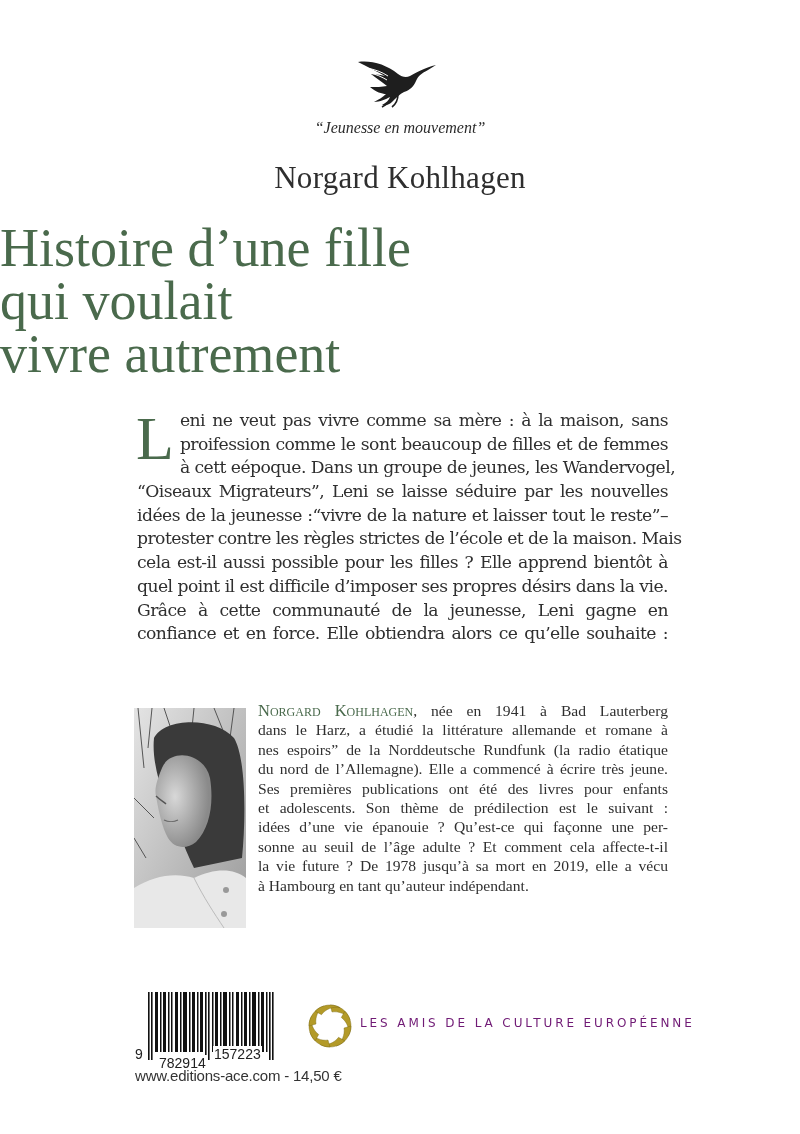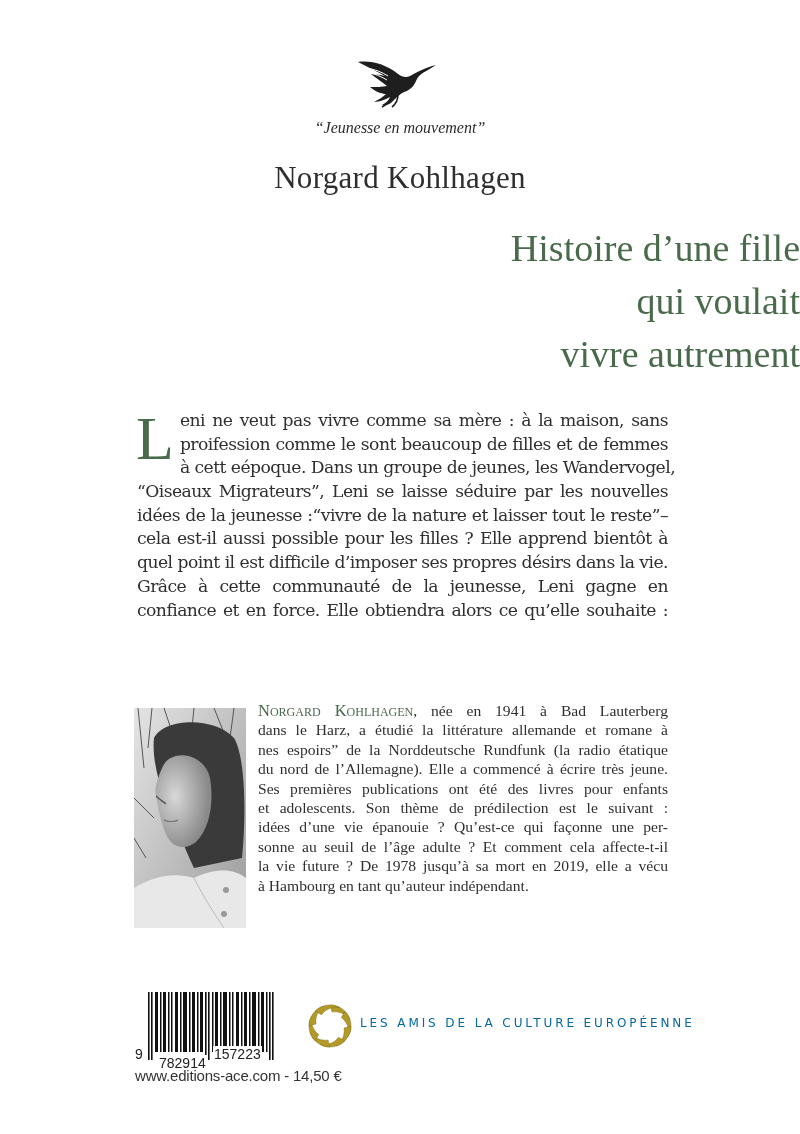--- a/index.html
+++ b/index.html
@@ -3,22 +3,22 @@
   <meta charset="utf-8">
   <style>
     html, body { margin: 0; padding: 0; background: #ffffff; }
     body { width: 800px; height: 1134px; position: relative; overflow: hidden; color: #2b2b2b; }
 
     #bird { position: absolute; left: 356px; top: 54px; width: 82px; height: 54px; }
     #motto { position: absolute; left: 0; width: 800px; top: 106px; text-align: center;
              font-family: "Liberation Serif", serif; font-style: italic; font-size: 16px; color: #2b2b2b; margin-top: 13px; }
     #author { position: absolute; left: 0; width: 800px; top: 160px; text-align: center;
               font-family: "Liberation Serif", serif; font-size: 31px; color: #2e2e2e; letter-spacing: 0.3px; }
-    #title { position: absolute; left: 0; width: 800px; top: 222px; text-align: right;
-             font-family: "Liberation Serif", serif; font-size: 38px; line-height: 53px; color: #4a6a4c; }
+    #title { position: absolute; left: 0; width: 800px; top: 222px; text-align: left;
+             font-family: "Liberation Serif", serif; font-size: 54px; line-height: 53px; color: #4a6a4c; }
     #title div { white-space: nowrap; }
 
     #blurb { position: absolute; left: 137px; top: 409px; width: 531px;
              font-family: "DejaVu Serif", serif; font-size: 17.2px; line-height: 23.7px; color: #2f2f2f;
              text-align: justify; letter-spacing: -0.55px; }
     #blurb .line { display: block; white-space: nowrap; text-align: justify; text-align-last: justify; height: 23.7px; }
     #blurb .line.last { text-align-last: left; }
     #dropcap { float: left; font-family: "Liberation Serif", serif; font-size: 62px; line-height: 46px;
                color: #4a6a4c; margin: 6px 6px 0 -1px; height: 46px; letter-spacing: 0; }
 
@@ -31,21 +31,21 @@
 
     #barcode { position: absolute; left: 134px; top: 990px; width: 152px; height: 72px; }
     #isbn { position: absolute; left: 134px; top: 1046px; width: 152px; height: 16px; }
     #isbn span { position: absolute; top: 0; font-family: "Liberation Sans", sans-serif; font-size: 14px;
                  background: #ffffff; padding: 0 1px; color: #222; line-height: 16px; }
     #url { position: absolute; left: 135px; top: 1067px; font-family: "Liberation Sans", sans-serif;
            font-size: 15px; color: #333; letter-spacing: -0.2px; }
 
     #pub-logo { position: absolute; left: 307px; top: 1003px; width: 46px; height: 46px; }
     #pub-name { position: absolute; left: 360px; top: 1016px; font-family: "DejaVu Sans", sans-serif;
-                font-size: 12px; letter-spacing: 2.9px; color: #0369a1; white-space: nowrap; }
+                font-size: 12px; letter-spacing: 2.9px; color: #701a75; white-space: nowrap; }
   </style>
 </head>
 <body>
 
 <svg id="bird" viewBox="0 0 82 54">
   <path d="M2 8 C14 6 30 10 42 20 C46 23 50 24 54 22 C60 19 66 15 76 12 L80 11 L72 16 C66 19 62 22 60 27 C58 32 54 36 48 38 C44 40 40 44 36 48 C34 50 30 52 26 51 C30 49 33 46 34 43 C30 45 24 48 18 48 C22 46 27 43 30 40 C26 40 20 38 14 33 C20 33 26 33 31 32 C26 28 20 24 15 20 C20 20 25 21 29 22 C22 18 14 14 8 11 Z" fill="#1e1e1e"></path>
   <path d="M38 40 C36 46 32 50 26 53 M42 40 C42 46 40 50 36 53" stroke="#1e1e1e" stroke-width="1.6" fill="none"></path>
   <path d="M10 14 C18 15 26 18 32 22 M13 19 C20 20 26 23 31 26" stroke="#ffffff" stroke-width="1" fill="none"></path>
 </svg>
 <div id="motto">“Jeunesse en mouvement”</div>
@@ -56,20 +56,21 @@
   <div>vivre autrement</div>
 </div>
 
 <div id="blurb">
   <span id="dropcap">L</span>
   <span class="line">eni ne veut pas vivre comme sa mère : à la maison, sans</span>
   <span class="line">proifession comme le sont beaucoup de filles et de femmes</span>
   <span class="line">à cett eépoque. Dans un groupe de jeunes, les Wandervogel,</span>
   <span class="line">“Oiseaux Migrateurs”, Leni se laisse séduire par les nouvelles</span>
   <span class="line">idées de la jeunesse :“vivre de la nature et laisser tout le reste”–</span>
+  <span class="line">protester contre les règles strictes de l’école et de la maison. Mais</span>
   <span class="line">cela est-il aussi possible pour les filles ? Elle apprend bientôt à</span>
   <span class="line">quel point il est difficile d’imposer ses propres désirs dans la vie.</span>
   <span class="line">Grâce à cette communauté de la jeunesse, Leni gagne en</span>
   <span class="line">confiance et en force. Elle obtiendra alors ce qu’elle souhaite :</span>
 </div>
 
 <svg id="photo" viewBox="0 0 112 220">
   <defs>
     <linearGradient id="bg" x1="0" y1="0" x2="1" y2="1">
       <stop offset="0" stop-color="#e4e4e4"></stop>

